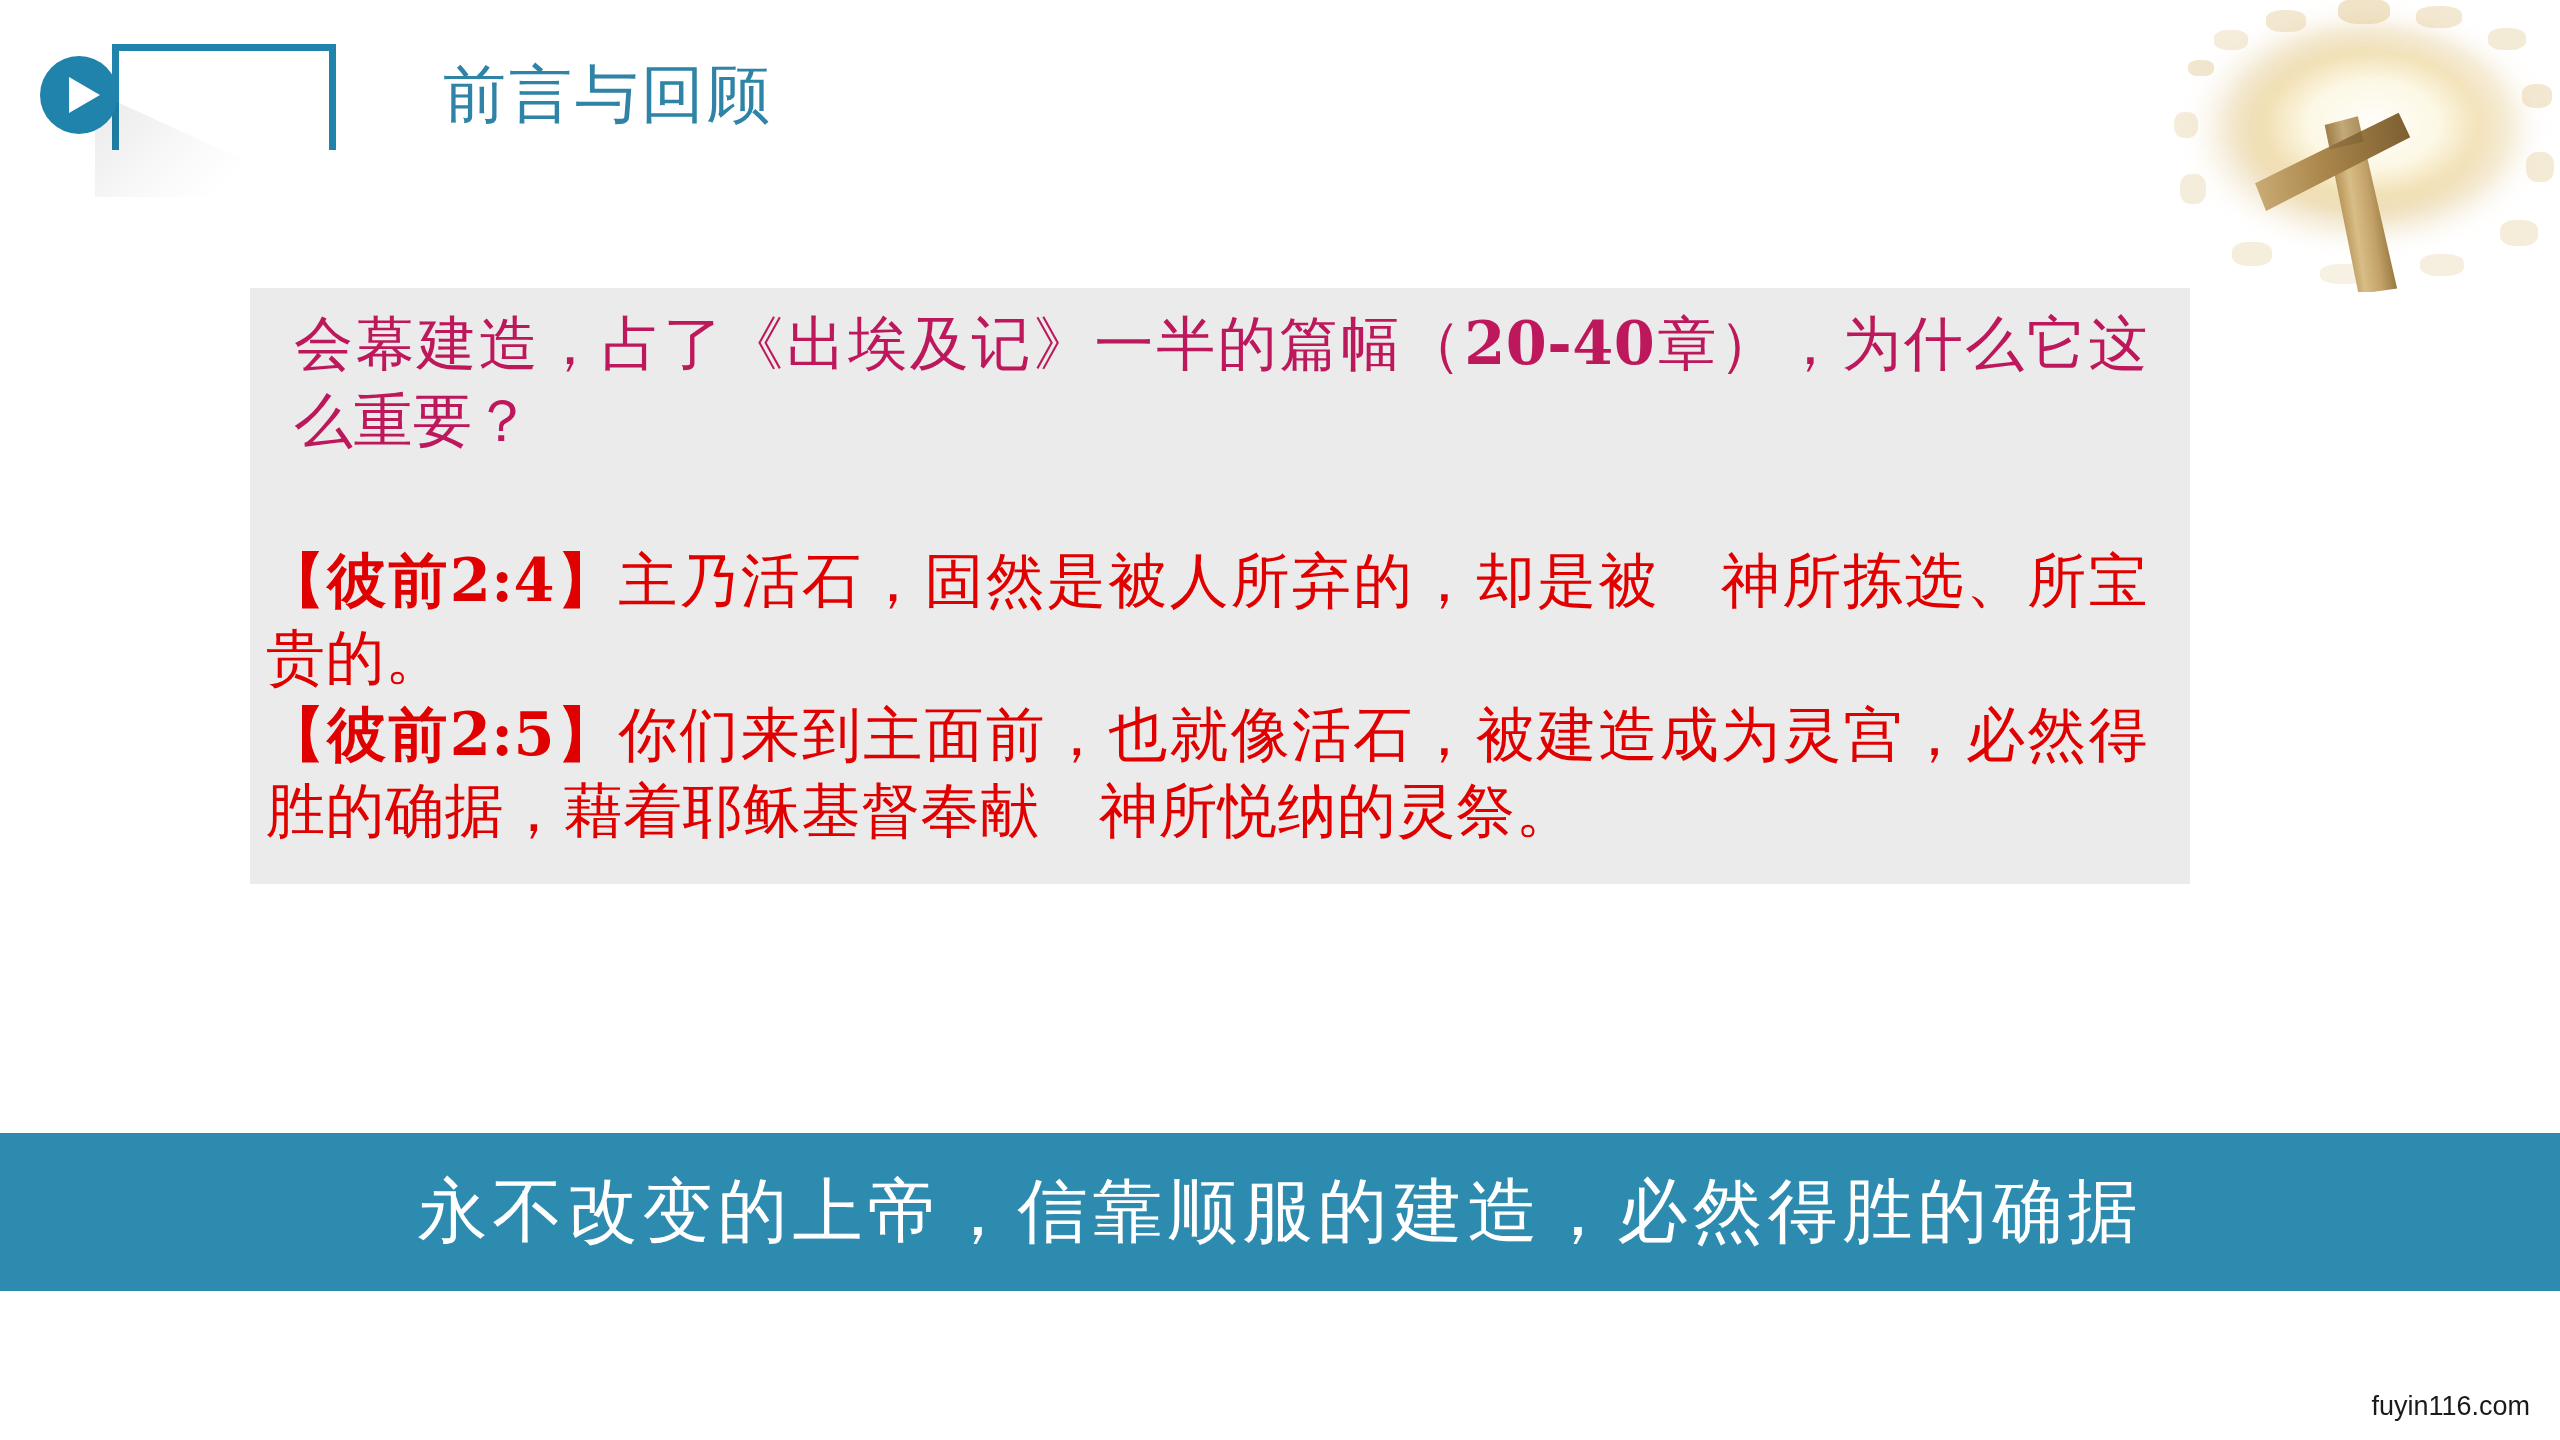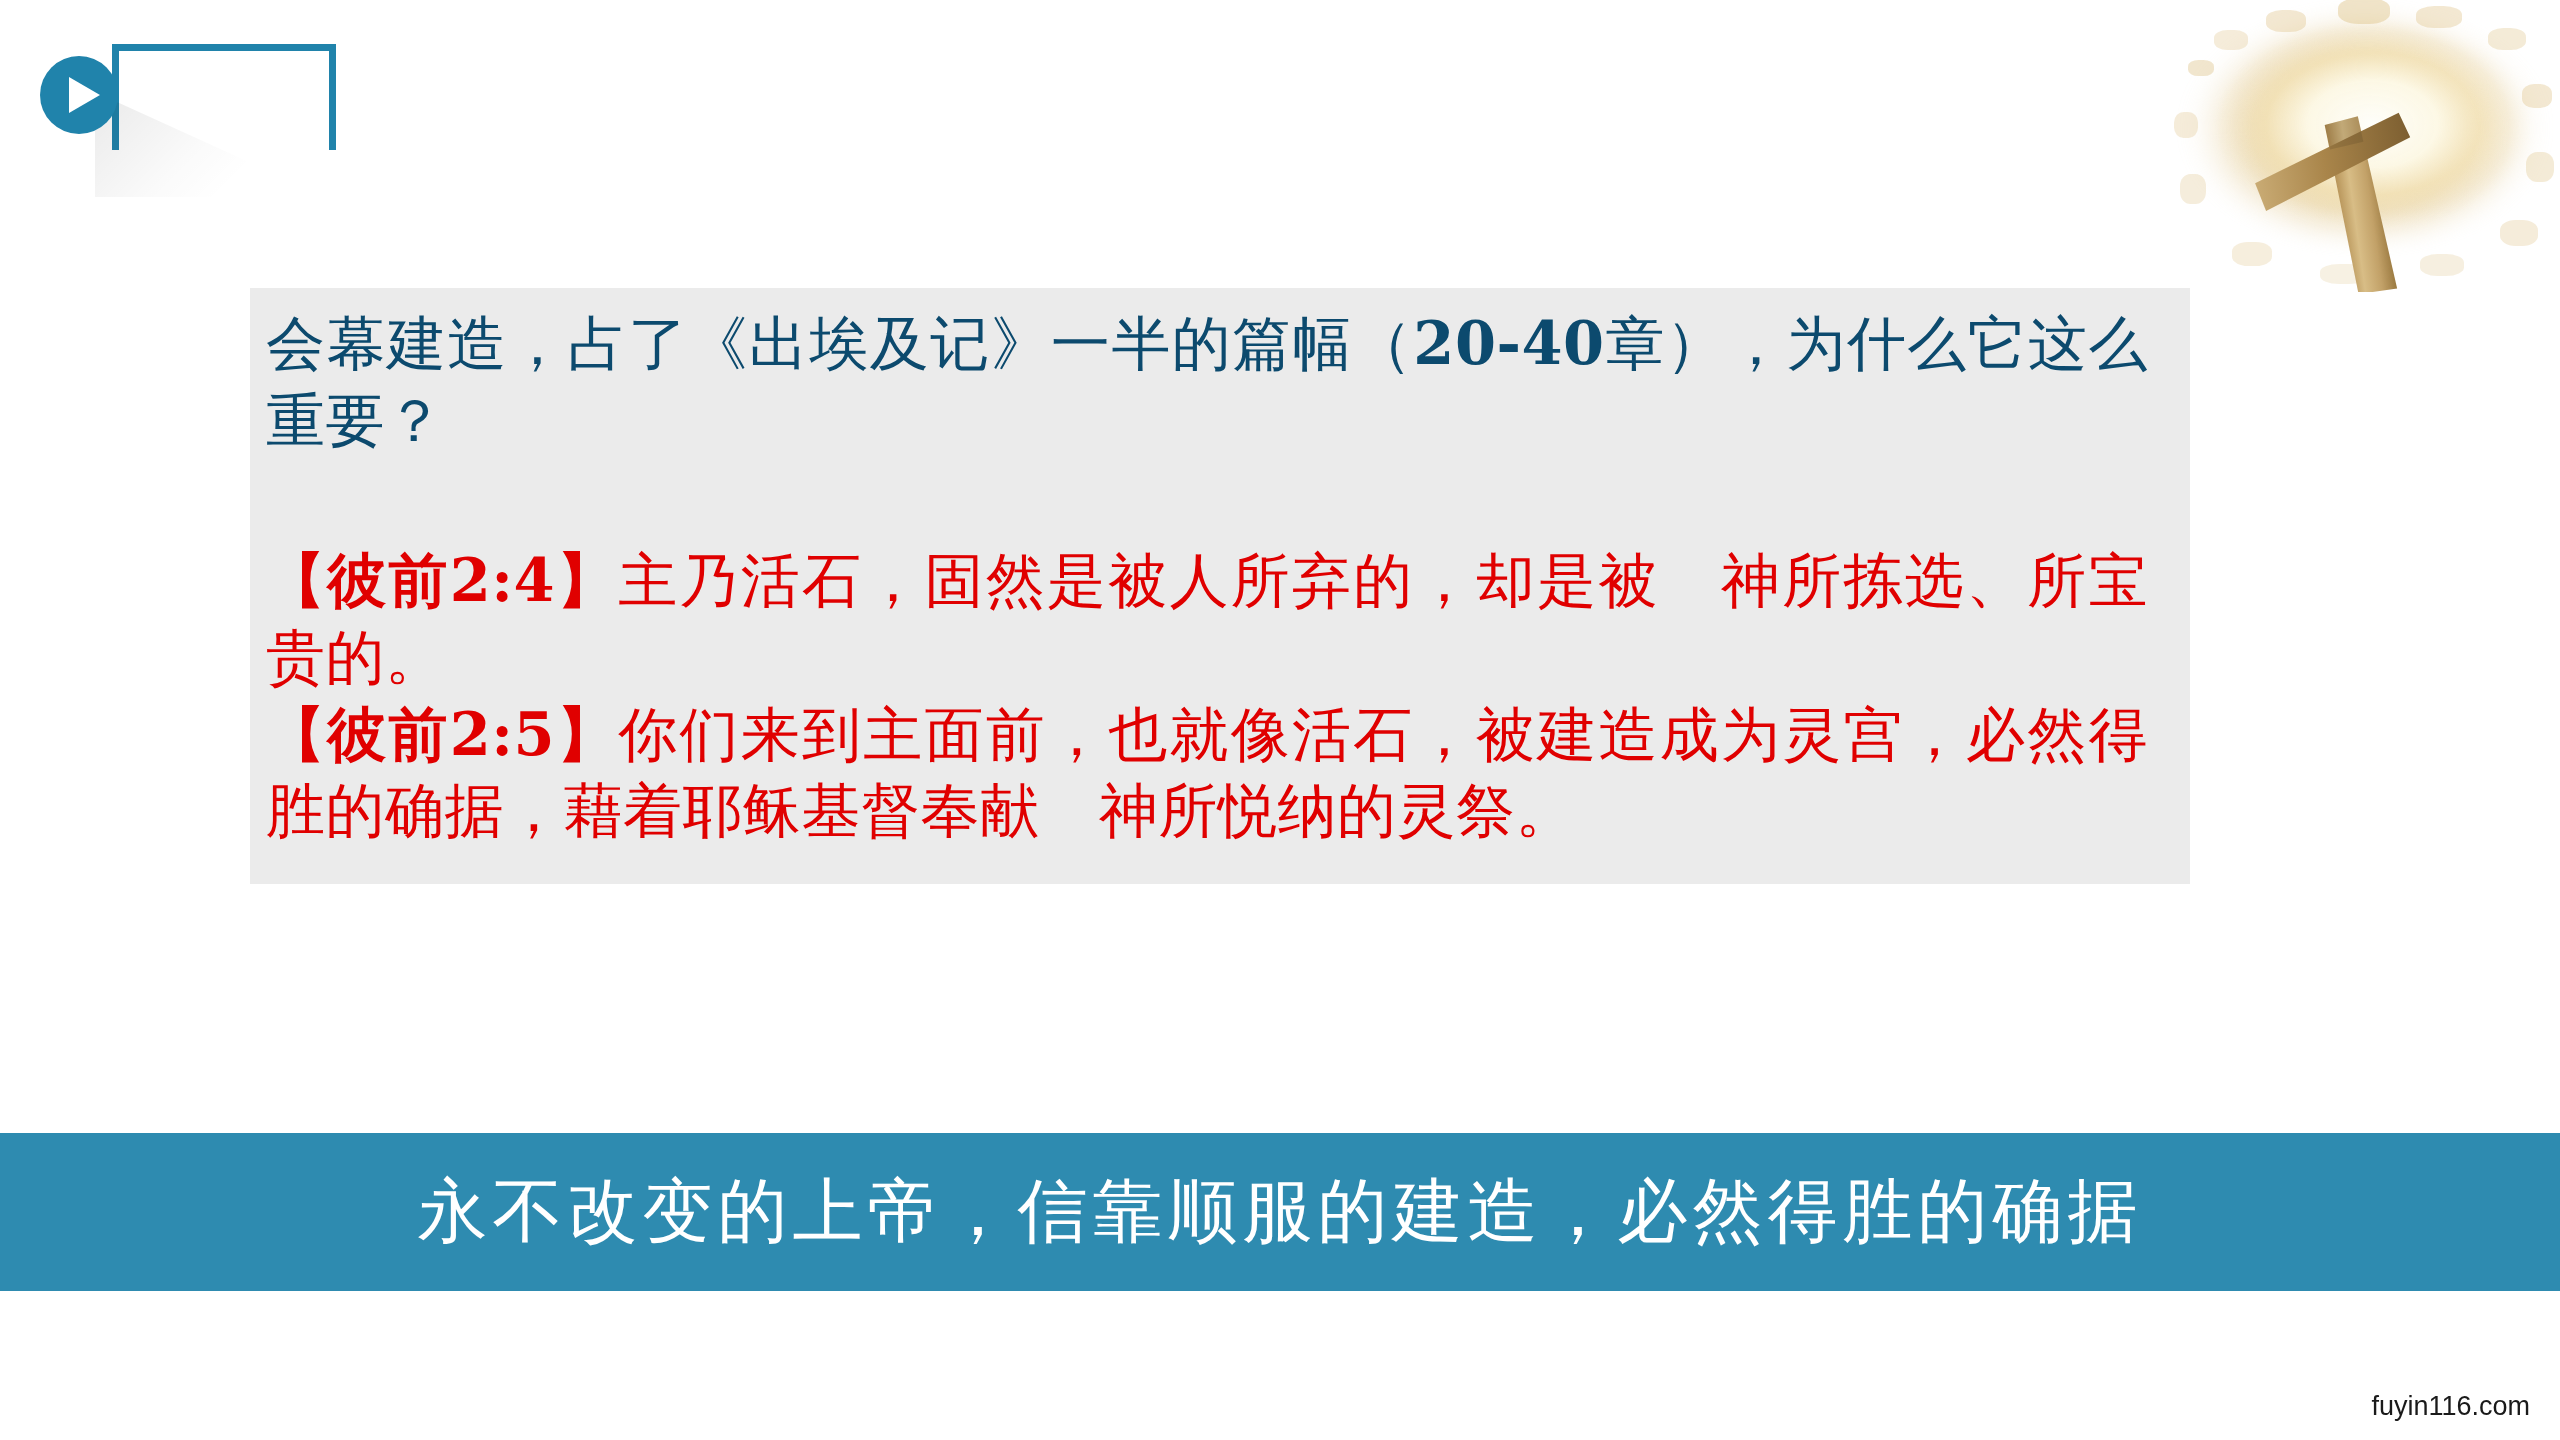--- a/index.html
+++ b/index.html
@@ -100,25 +100,26 @@
     left:250px; top:288px;
     width:1940px; height:376px; 
     height:auto;
     min-height:490px;
     background:#ebebeb;
     padding:18px 42px 34px 16px;
   }
   .para {
     font-size:59px;
     line-height:1.30;
-    color:#0c4a6e;
+    color:#be185d;
     letter-spacing:0.5px;
     text-align:justify;
     text-justify:inter-ideograph;
     font-family:"DejaVu Serif","Liberation Serif",serif;
+    margin-left:28px;
   }
   .para .bold-num { font-weight:bold; }
   .gap { height:84px; }
 
   .verse {
     font-size:59px;
     line-height:1.30;
     color:#e00000;
     letter-spacing:0.5px;
     text-align:justify;
@@ -199,20 +200,21 @@
     </svg>
   </div>
 
   <div class="header-mark">
     <div class="bracket"></div>
   </div>
   <div class="play-shadow"></div>
   <div class="play-badge">
     <span class="tri"></span>
   </div>
+  <div class="section-title">前言与回顾</div>
 
   <div class="content-box">
 
     <p class="para"><span> 会幕建造，占了《出埃及记》一半的篇幅（</span><span class="bold-num">20-40</span><span>章），为什么它这么重要？</span></p>
 
     <div class="gap"></div>
 
     <p class="verse"><span class="ref">【彼前2:4】</span><span>主乃活石，固然是被人所弃的，却是被　神所拣选、所宝贵的。</span></p>
 
     <p class="verse"><span class="ref">【彼前2:5】</span><span>你们来到主面前，也就像活石，被建造成为灵宫，必然得胜的确据，藉着耶稣基督奉献　神所悦纳的灵祭。</span></p>

